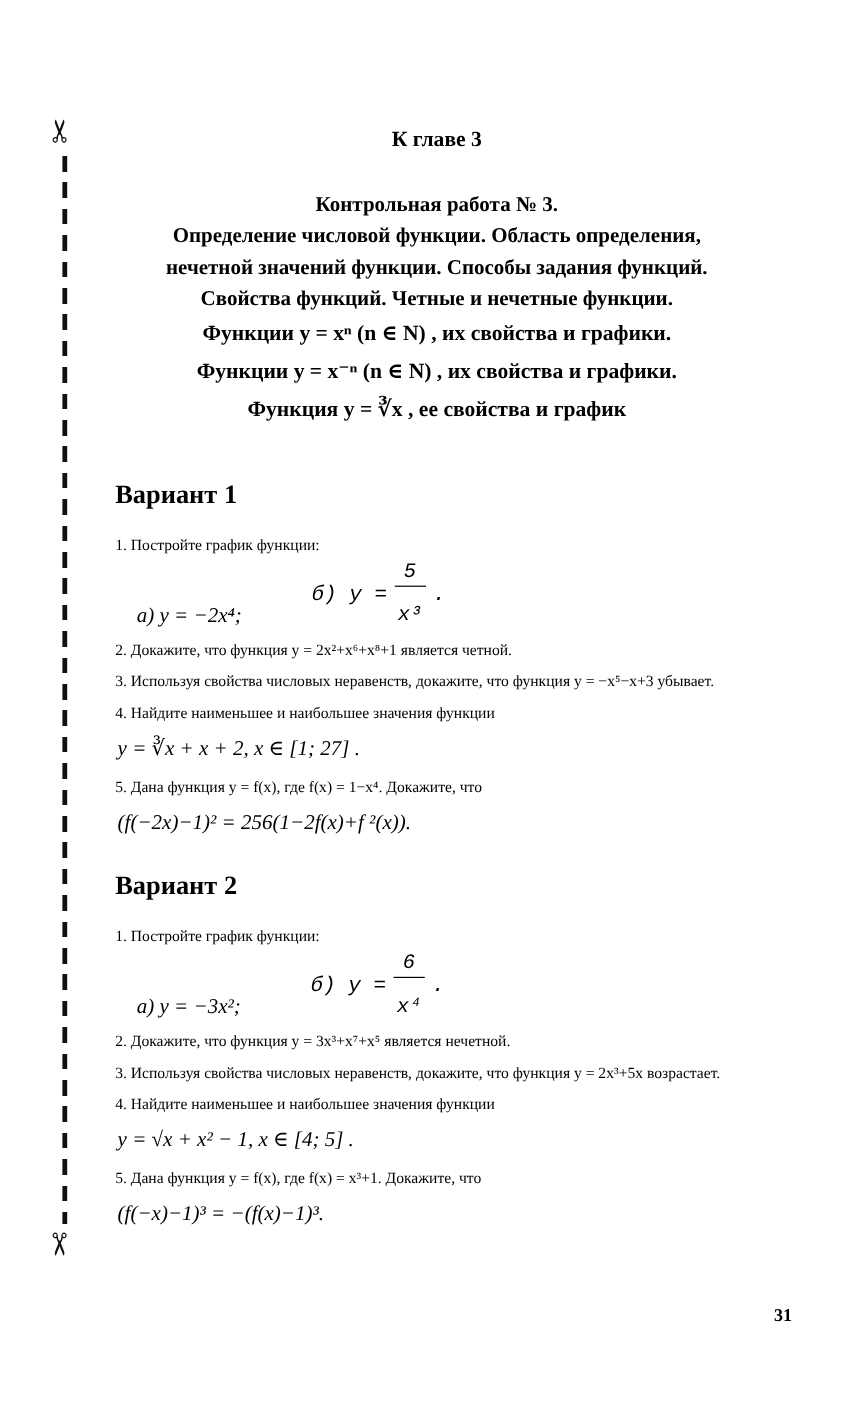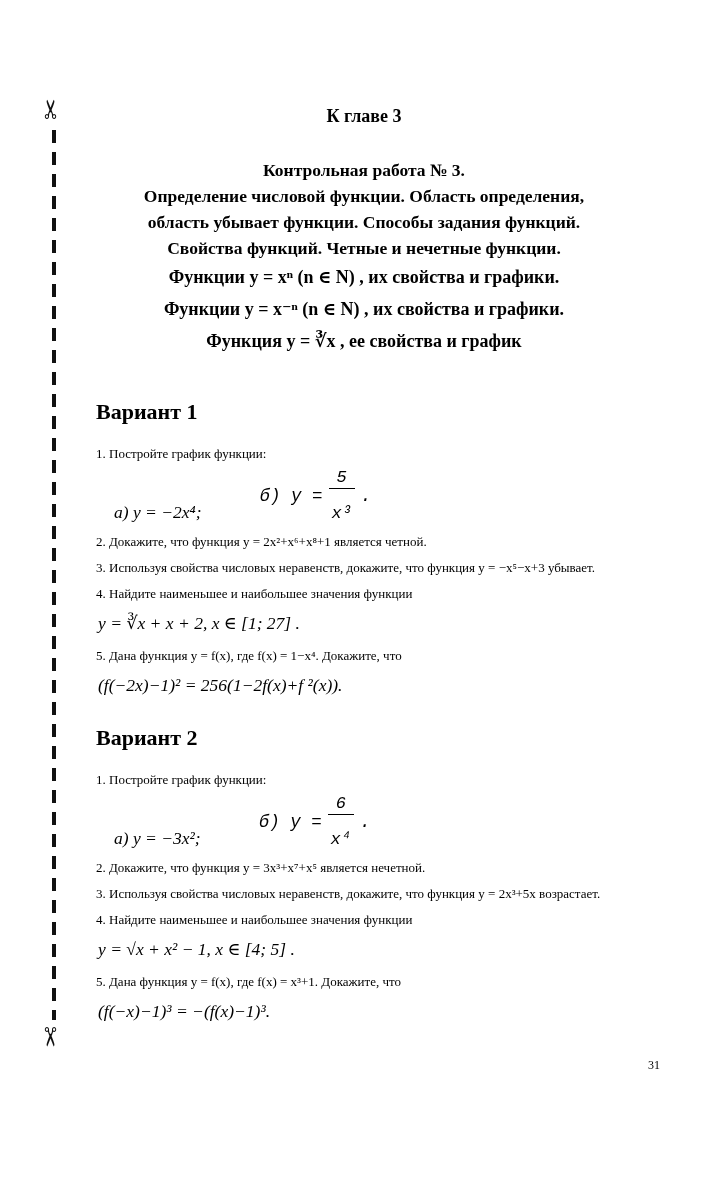--- a/index.html
+++ b/index.html
@@ -95,41 +95,42 @@
   }
   .frac .den { display: block; padding-top: 15px; }
   .formula-line {
     margin: 2px 0 6px 0;
     padding-left: 30px;
     font-size: 17.5px;
     line-height: 28px;
   }
   .page-number {
     position: absolute;
-    right: 48px; top: 1058px;
-    font-size: 12px;
+    right: 48px; top: 1089px;
+    font-size: 15px;
+    font-weight: bold;
   }
 </style>
 </head>
 <body>
 
 <div class="sheet">
 
   <span class="scissors scissors-top">✂</span>
   <div class="dashed-line"></div>
   <span class="scissors scissors-bottom">✂</span>
 
   <div class="content">
 
     <h1 class="chapter-title">К главе 3</h1>
 
     <div class="test-heading">
       <p>Контрольная работа № 3.</p>
       <p>Определение числовой функции. Область определения,</p>
-      <p>область убывает функции. Способы задания функций.</p>
+      <p>нечетной значений функции. Способы задания функций.</p>
       <p>Свойства функций. Четные и нечетные функции.</p>
       <p class="math-line">Функции  y = xⁿ  (n ∈ N) , их свойства и графики.</p>
       <p class="math-line">Функции  y = x⁻ⁿ  (n ∈ N) , их свойства и графики.</p>
       <p class="math-line">Функция  y = ∛x , ее свойства и график</p>
     </div>
 
     <div class="variant-block">
       <h2 class="variant-title">Вариант 1</h2>
 
       <p class="problem">1. Постройте график функции:</p>

